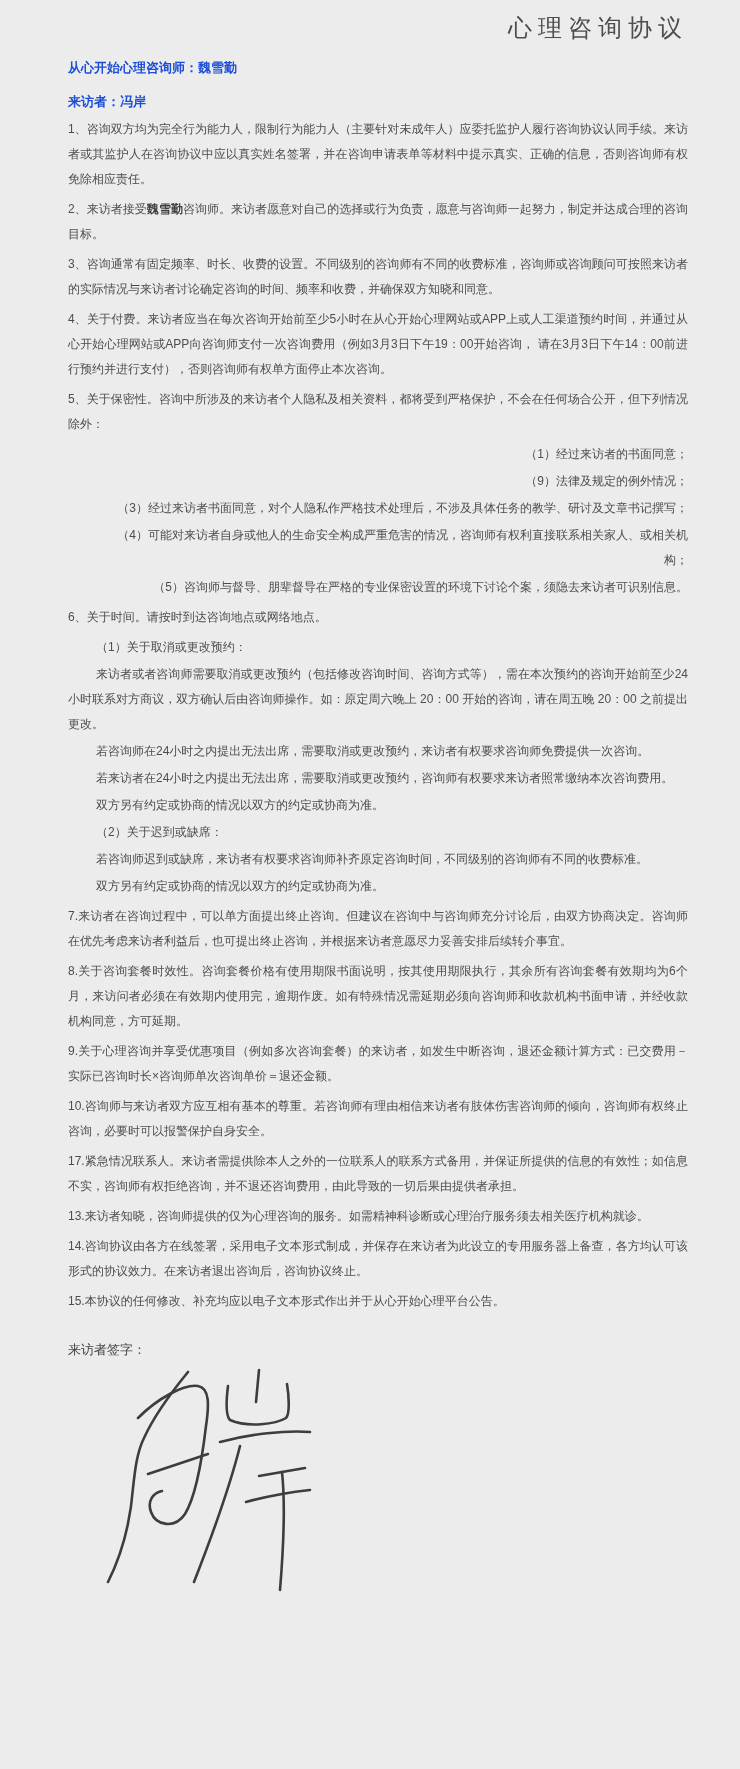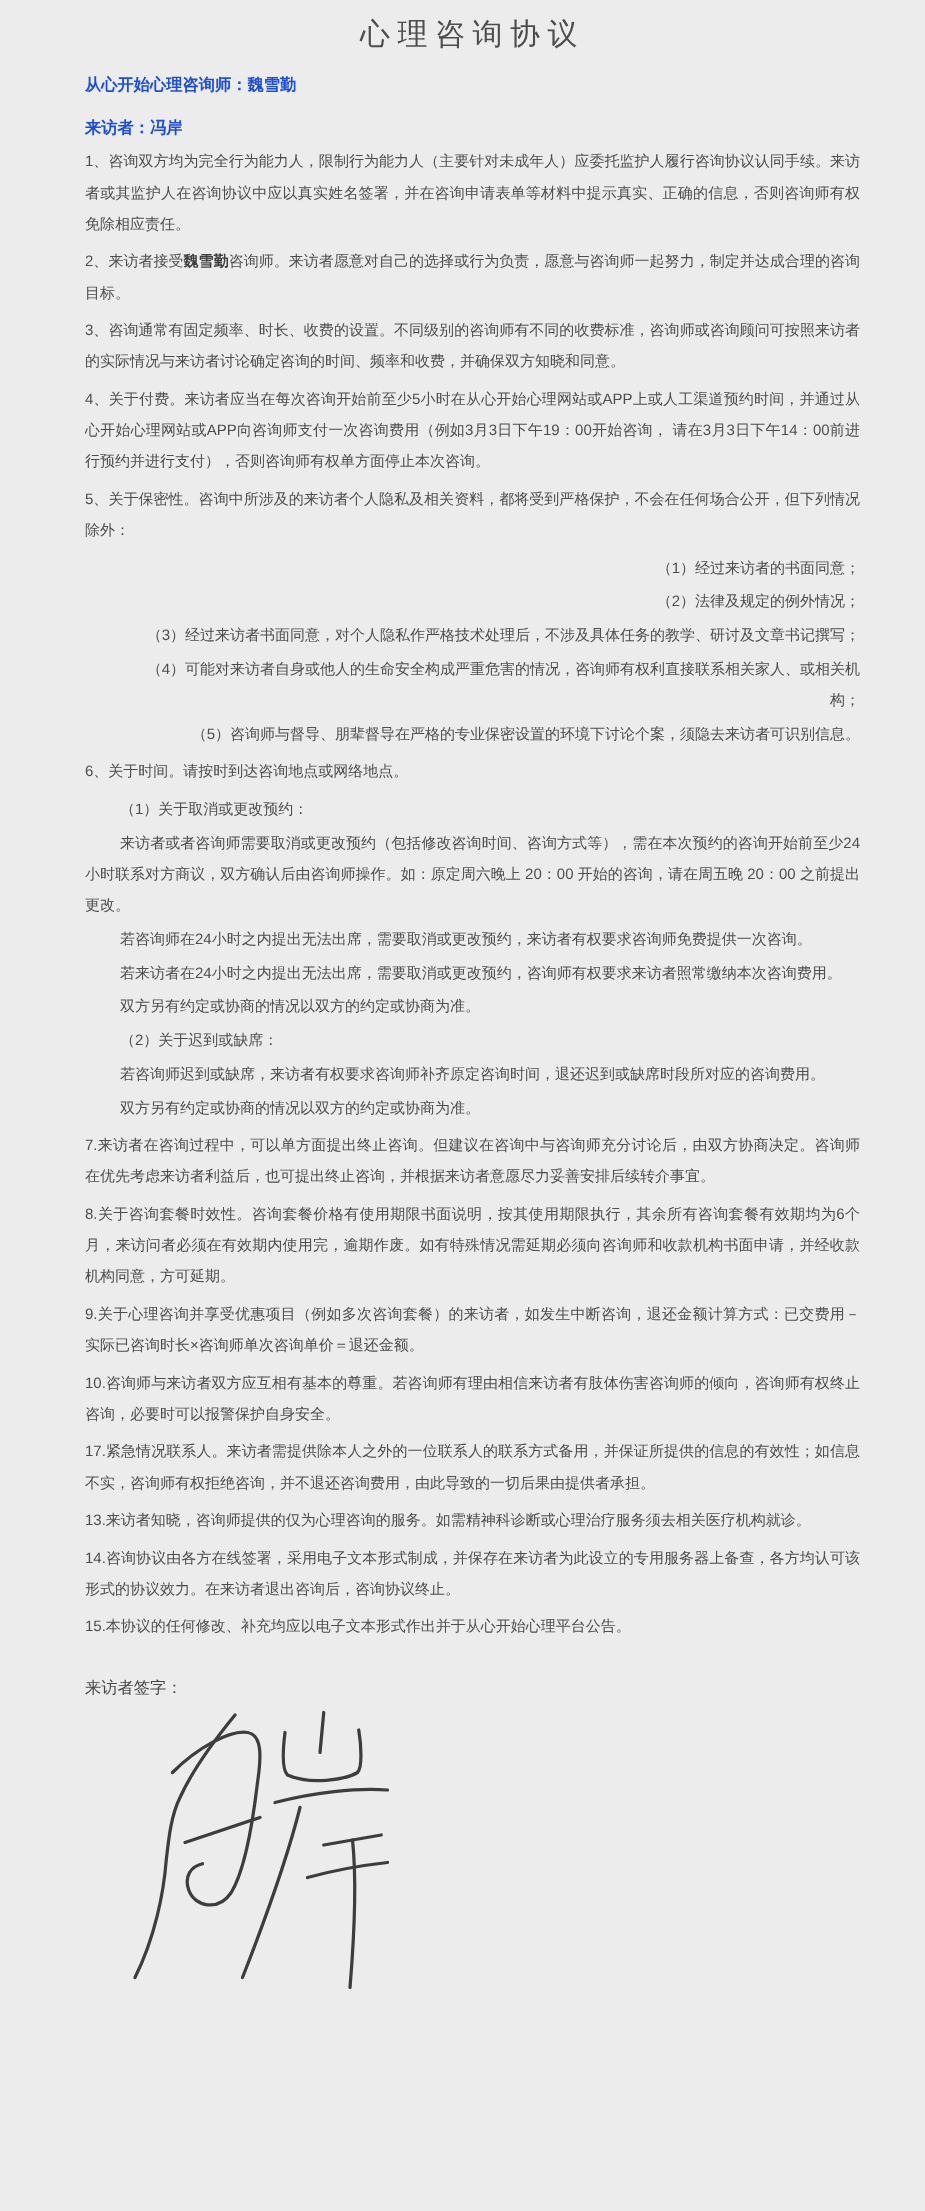--- a/index.html
+++ b/index.html
@@ -1,19 +1,19 @@
 <!DOCTYPE html>
 <html><head>
 <meta charset="utf-8">
 <style>
   html,body{margin:0;padding:0;}
   body{background:#ececec;font-family:"Liberation Sans","DejaVu Sans",sans-serif;}
   .page{position:relative;width:740px;height:1769px;background:#ececec;overflow:hidden;color:#4d4d4d;}
   .content{padding:12px 52px 0 68px;width:620px;}
-  h1.doc-title{margin:0;padding:0;text-align:center;font-size:24px;line-height:32px;font-weight:400;
+  h1.doc-title{margin:0;padding:0;text-align:right;font-size:24px;line-height:32px;font-weight:400;
     color:#4d4d4d;letter-spacing:6px;}
   .party-line{font-size:13px;font-weight:700;color:#1d4ed8;line-height:20px;margin:14px 0 0 0;}
   .party-line.second{margin-top:14px;}
   .clauses{}
   p.clause{font-size:12px;line-height:25px;margin:5px 0;text-align:justify;}
   p.clause b{font-weight:700;color:#3f3f3f;}
   p.sub{font-size:12px;line-height:25px;margin:2px 0;padding-left:28px;text-align:right;}
   p.sub6{font-size:12px;line-height:25px;margin:2px 0;text-indent:28px;text-align:justify;}
   p.sub6.num{text-align:left;}
   .sign-label{font-size:13px;line-height:20px;margin:26px 0 0 0;color:#464646;}
@@ -35,33 +35,33 @@
     <div class="clauses">
       <p class="clause">1、咨询双方均为完全行为能力人，限制行为能力人（主要针对未成年人）应委托监护人履行咨询协议认同手续。来访者或其监护人在咨询协议中应以真实姓名签署，并在咨询申请表单等材料中提示真实、正确的信息，否则咨询师有权免除相应责任。</p>
 
       <p class="clause"><span>2、来访者接受</span><b>魏雪勤</b><span>咨询师。来访者愿意对自己的选择或行为负责，愿意与咨询师一起努力，制定并达成合理的咨询目标。</span></p>
 
       <p class="clause">3、咨询通常有固定频率、时长、收费的设置。不同级别的咨询师有不同的收费标准，咨询师或咨询顾问可按照来访者的实际情况与来访者讨论确定咨询的时间、频率和收费，并确保双方知晓和同意。</p>
       <p class="clause">4、关于付费。来访者应当在每次咨询开始前至少5小时在从心开始心理网站或APP上或人工渠道预约时间，并通过从心开始心理网站或APP向咨询师支付一次咨询费用（例如3月3日下午19：00开始咨询， 请在3月3日下午14：00前进行预约并进行支付），否则咨询师有权单方面停止本次咨询。</p>
 
       <p class="clause">5、关于保密性。咨询中所涉及的来访者个人隐私及相关资料，都将受到严格保护，不会在任何场合公开，但下列情况除外：</p>
       <p class="sub">（1）经过来访者的书面同意；</p>
-      <p class="sub">（2）法律及规定的例外情况；</p>
+      <p class="sub">（9）法律及规定的例外情况；</p>
       <p class="sub">（3）经过来访者书面同意，对个人隐私作严格技术处理后，不涉及具体任务的教学、研讨及文章书记撰写；</p>
       <p class="sub">（4）可能对来访者自身或他人的生命安全构成严重危害的情况，咨询师有权利直接联系相关家人、或相关机构；</p>
       <p class="sub">（5）咨询师与督导、朋辈督导在严格的专业保密设置的环境下讨论个案，须隐去来访者可识别信息。</p>
 
       <p class="clause">6、关于时间。请按时到达咨询地点或网络地点。</p>
       <p class="sub6 num">（1）关于取消或更改预约：</p>
       <p class="sub6">来访者或者咨询师需要取消或更改预约（包括修改咨询时间、咨询方式等），需在本次预约的咨询开始前至少24小时联系对方商议，双方确认后由咨询师操作。如：原定周六晚上 20：00 开始的咨询，请在周五晚 20：00 之前提出更改。</p>
       <p class="sub6">若咨询师在24小时之内提出无法出席，需要取消或更改预约，来访者有权要求咨询师免费提供一次咨询。</p>
       <p class="sub6">若来访者在24小时之内提出无法出席，需要取消或更改预约，咨询师有权要求来访者照常缴纳本次咨询费用。</p>
       <p class="sub6">双方另有约定或协商的情况以双方的约定或协商为准。</p>
       <p class="sub6 num">（2）关于迟到或缺席：</p>
-      <p class="sub6">若咨询师迟到或缺席，来访者有权要求咨询师补齐原定咨询时间，退还迟到或缺席时段所对应的咨询费用。</p>
+      <p class="sub6">若咨询师迟到或缺席，来访者有权要求咨询师补齐原定咨询时间，不同级别的咨询师有不同的收费标准。</p>
       <p class="sub6">双方另有约定或协商的情况以双方的约定或协商为准。</p>
 
       <p class="clause">7.来访者在咨询过程中，可以单方面提出终止咨询。但建议在咨询中与咨询师充分讨论后，由双方协商决定。咨询师在优先考虑来访者利益后，也可提出终止咨询，并根据来访者意愿尽力妥善安排后续转介事宜。</p>
       <p class="clause">8.关于咨询套餐时效性。咨询套餐价格有使用期限书面说明，按其使用期限执行，其余所有咨询套餐有效期均为6个月，来访问者必须在有效期内使用完，逾期作废。如有特殊情况需延期必须向咨询师和收款机构书面申请，并经收款机构同意，方可延期。</p>
       <p class="clause">9.关于心理咨询并享受优惠项目（例如多次咨询套餐）的来访者，如发生中断咨询，退还金额计算方式：已交费用－实际已咨询时长×咨询师单次咨询单价＝退还金额。</p>
       <p class="clause">10.咨询师与来访者双方应互相有基本的尊重。若咨询师有理由相信来访者有肢体伤害咨询师的倾向，咨询师有权终止咨询，必要时可以报警保护自身安全。</p>
       <p class="clause">17.紧急情况联系人。来访者需提供除本人之外的一位联系人的联系方式备用，并保证所提供的信息的有效性；如信息不实，咨询师有权拒绝咨询，并不退还咨询费用，由此导致的一切后果由提供者承担。</p>
       <p class="clause">13.来访者知晓，咨询师提供的仅为心理咨询的服务。如需精神科诊断或心理治疗服务须去相关医疗机构就诊。</p>
       <p class="clause">14.咨询协议由各方在线签署，采用电子文本形式制成，并保存在来访者为此设立的专用服务器上备查，各方均认可该形式的协议效力。在来访者退出咨询后，咨询协议终止。</p>
       <p class="clause">15.本协议的任何修改、补充均应以电子文本形式作出并于从心开始心理平台公告。</p>

